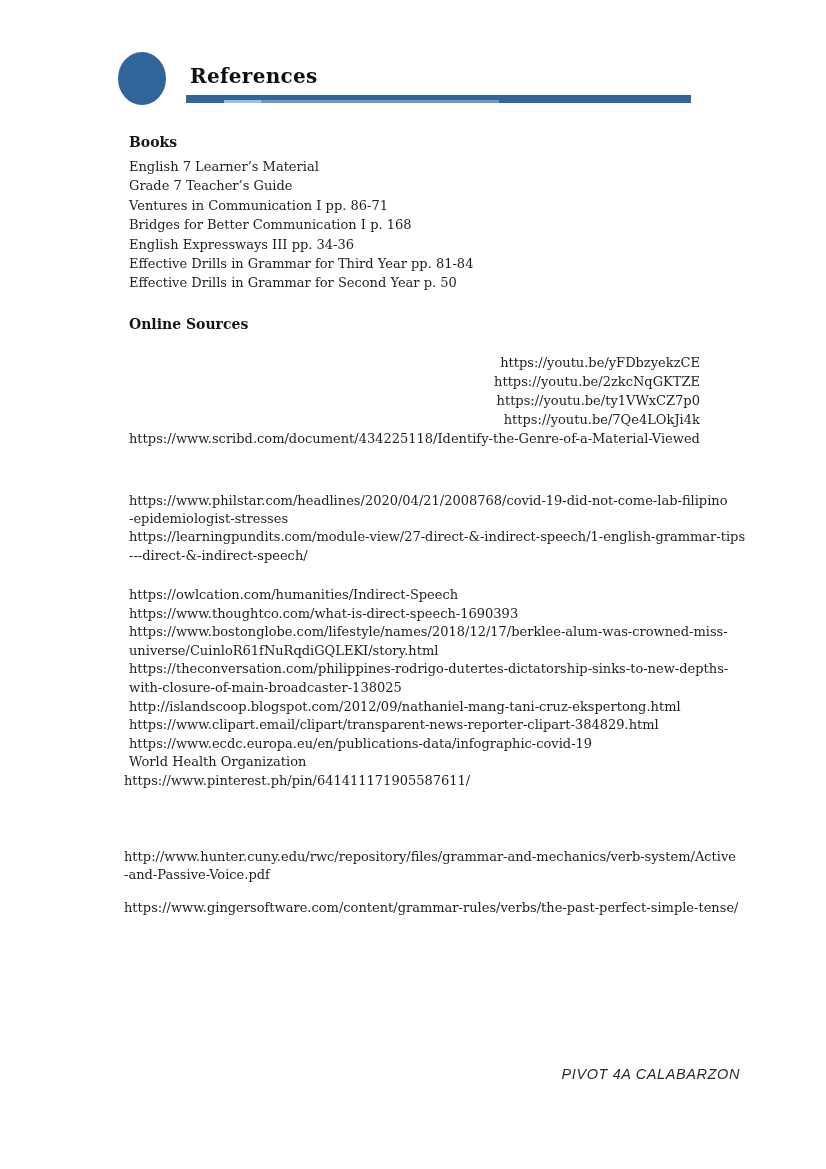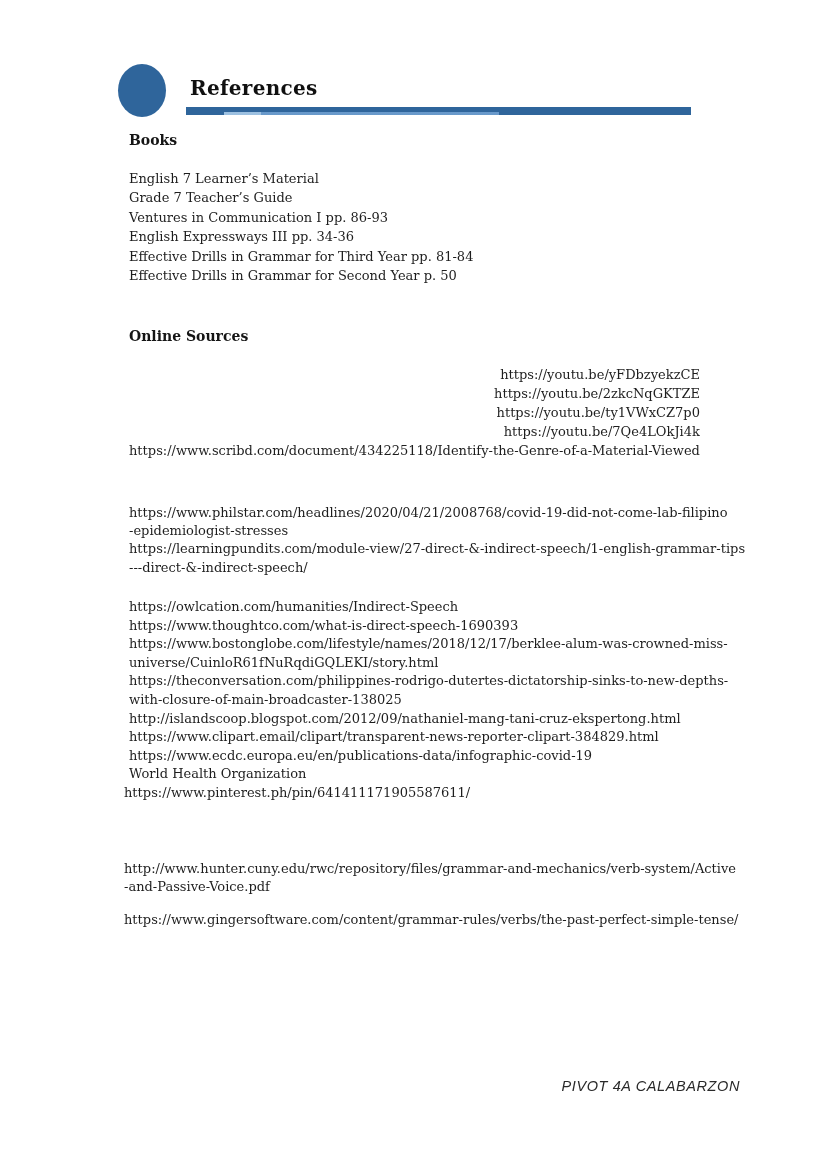--- a/index.html
+++ b/index.html
@@ -1,21 +1,21 @@
 <!DOCTYPE html>
 <html style="--accent: #2f659b;"><head>
 <meta charset="utf-8">
 <style>
   * { margin: 0; padding: 0; box-sizing: border-box; }
   html, body { background: #ffffff; }
   .page {
     position: relative;
     width: 826px;
     height: 1089px;
-    margin: 12px auto;
+    margin: 0 auto;
     background: #ffffff;
     font-family: "DejaVu Serif", serif;
     color: #1c1c1c;
     overflow: hidden;
   }
   
   .circle {
     position: absolute;
     left: 118px; top: 52px;
     width: 48px; height: 53px;
@@ -47,21 +47,21 @@
     opacity: 0.9;
   }
   
   .sec-heading {
     position: absolute;
     left: 129px;
     font-size: 14px;
     font-weight: 700;
     color: #151515;
   }
-  .books-heading  { top: 120px; }
+  .books-heading  { top: 134px; }
   .online-heading { top: 316px; }
   
   .list {
     position: absolute;
     left: 129px;
     font-size: 13px;
     white-space: nowrap;
     color: #1e1e1e;
   }
   .line { display: block; }
@@ -108,22 +108,23 @@
   </div>
 
   <h2 class="sec-heading books-heading">Books</h2>
 
   <div class="list books-list">
 
       <div class="line">English 7 Learner’s Material</div>
 
       <div class="line">Grade 7 Teacher’s Guide</div>
 
-      <div class="line">Ventures in Communication I pp. 86-93</div>
+      <div class="line">Ventures in Communication I pp. 86-71</div>
 
+      <div class="line">Bridges for Better Communication I p. 168</div>
 
       <div class="line">English Expressways III pp. 34-36</div>
 
       <div class="line">Effective Drills in Grammar for Third Year pp. 81-84</div>
 
       <div class="line">Effective Drills in Grammar for Second Year p. 50</div>
     </div>
 
   <h2 class="sec-heading online-heading">Online Sources</h2>
 

